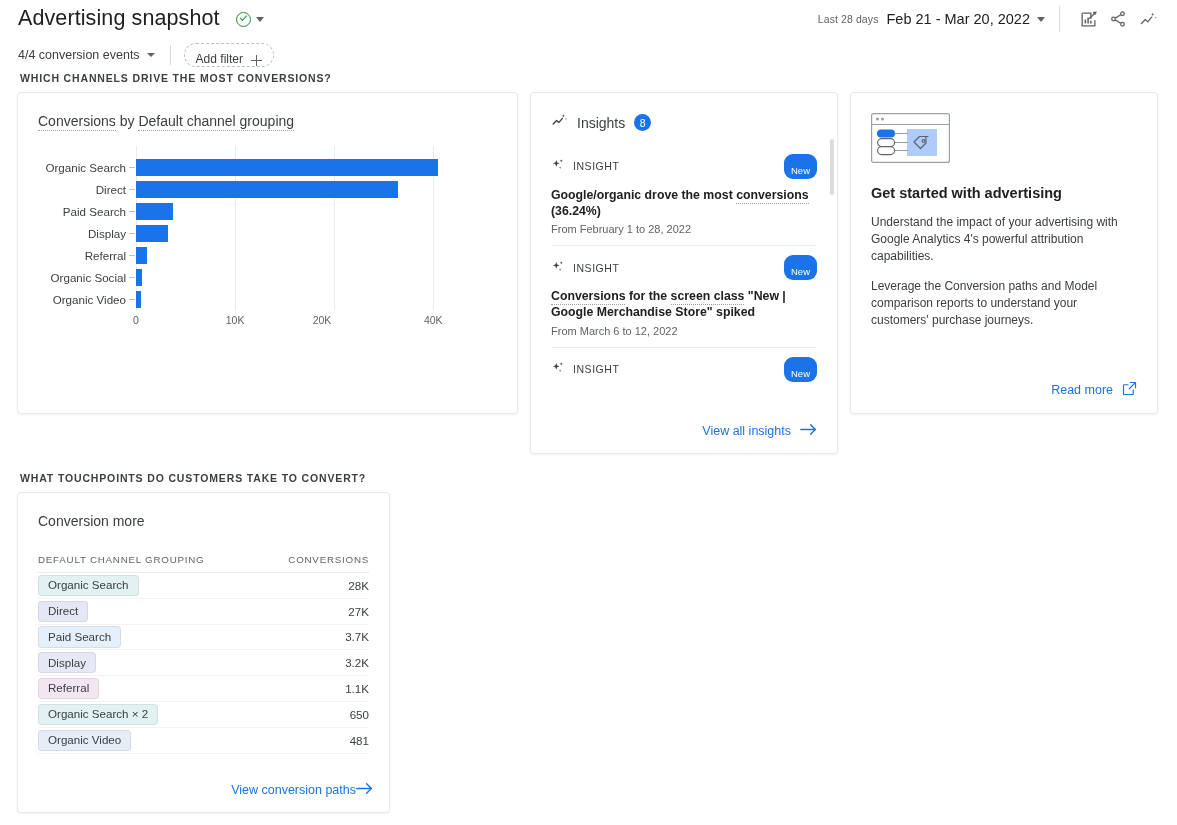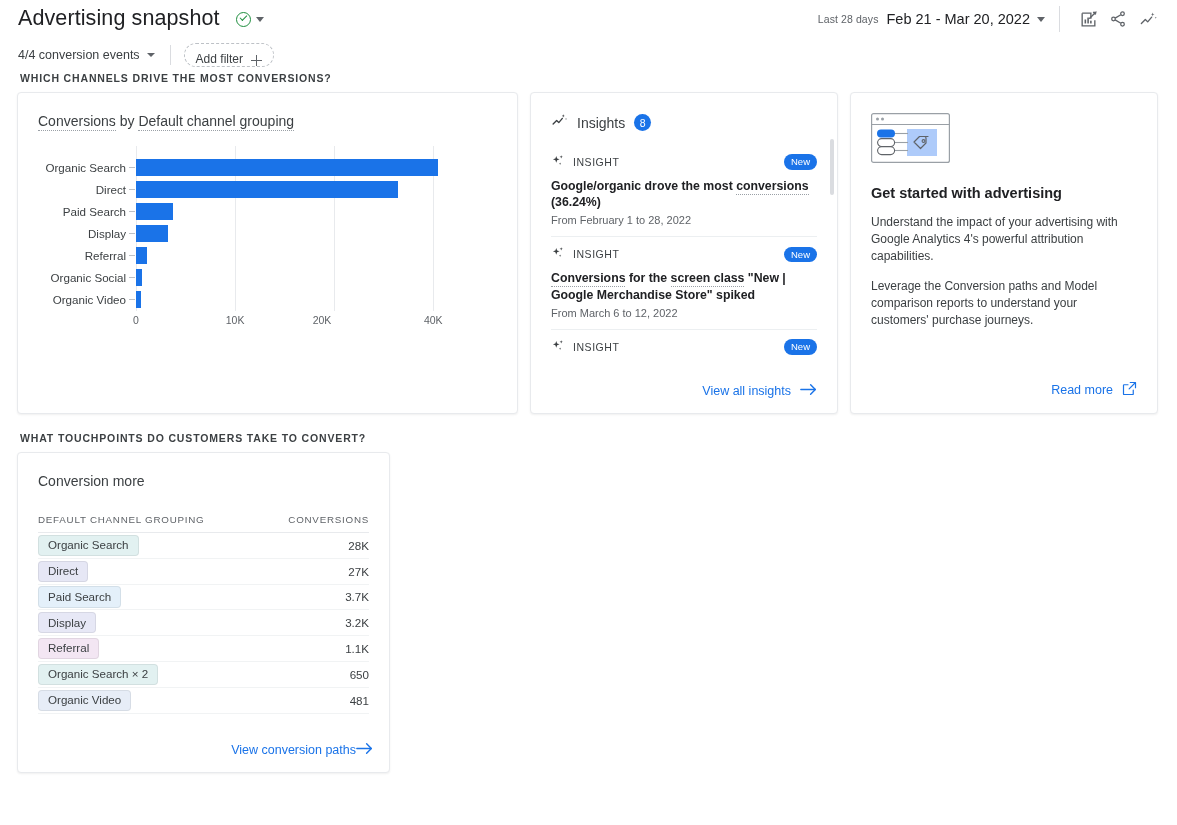--- a/index.html
+++ b/index.html
@@ -166,21 +166,21 @@
     padding: 0 17px;
     margin-top: 8px;
   }
   .card {
     background: #fff;
     border: 1px solid #e8eaed;
     border-radius: 4px;
     box-shadow: 0 1px 2px rgba(60,64,67,.08);
   }
   .card-chart { width: 501px; height: 322px; position: relative; }
-  .card-insights { width: 308px; height: 322px; position: relative; overflow: hidden; }
+  .card-insights { width: 308px; height: 362px; position: relative; overflow: hidden; }
   .card-promo { width: 308px; height: 322px; position: relative; }
 
   
   .chart-title {
     font-size: 14px;
     color: #3c4043;
     padding: 20px 0 0 20px;
     position: relative;
     display: inline-block;
   }
@@ -288,21 +288,21 @@
     align-items: center;
     gap: 8px;
     font-size: 10.5px;
     letter-spacing: .55px;
     color: #3c4043;
   }
   .ins-new {
     background: #1a73e8;
     color: #fff;
     font-size: 9.5px;
-    padding: 2px 7px 2px;
+    padding: 11px 7px 2px;
     border-radius: 9px;
     line-height: 1.25;
   }
   .ins-title {
     font-size: 12.3px;
     font-weight: 700;
     color: #202124;
     line-height: 1.32;
   }
   .ins-title .dotted-u { font-weight: 700; }

